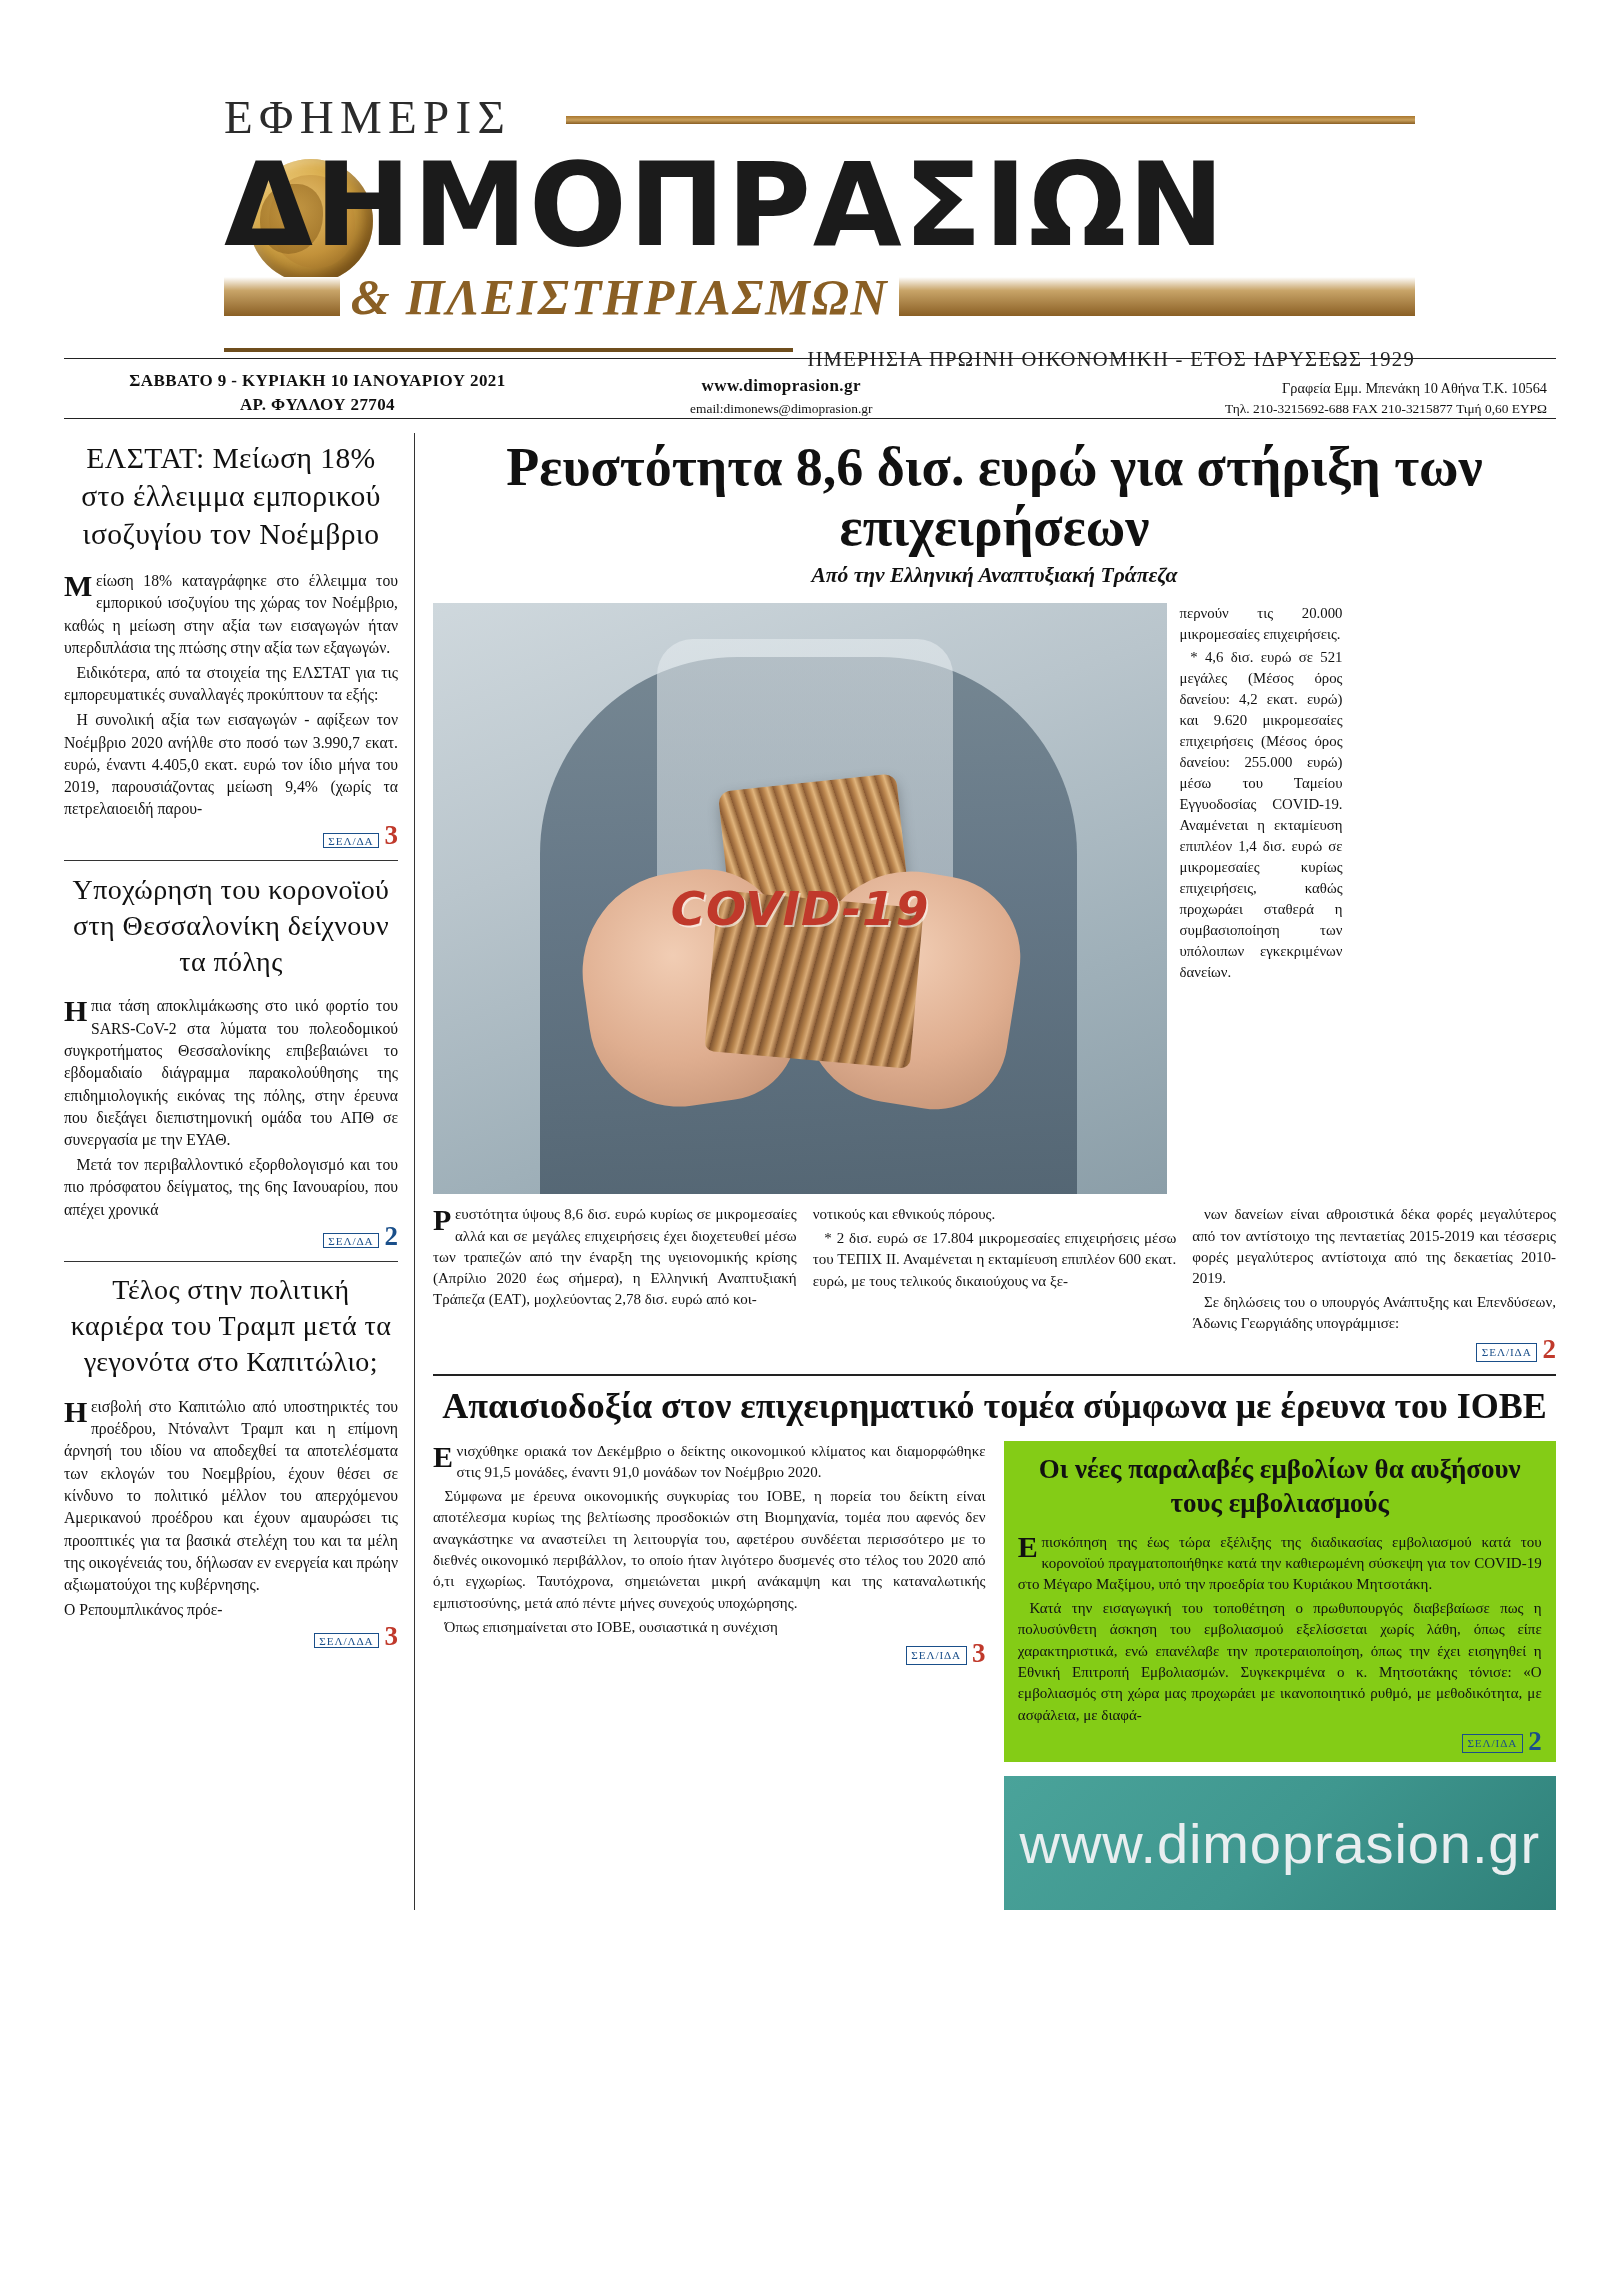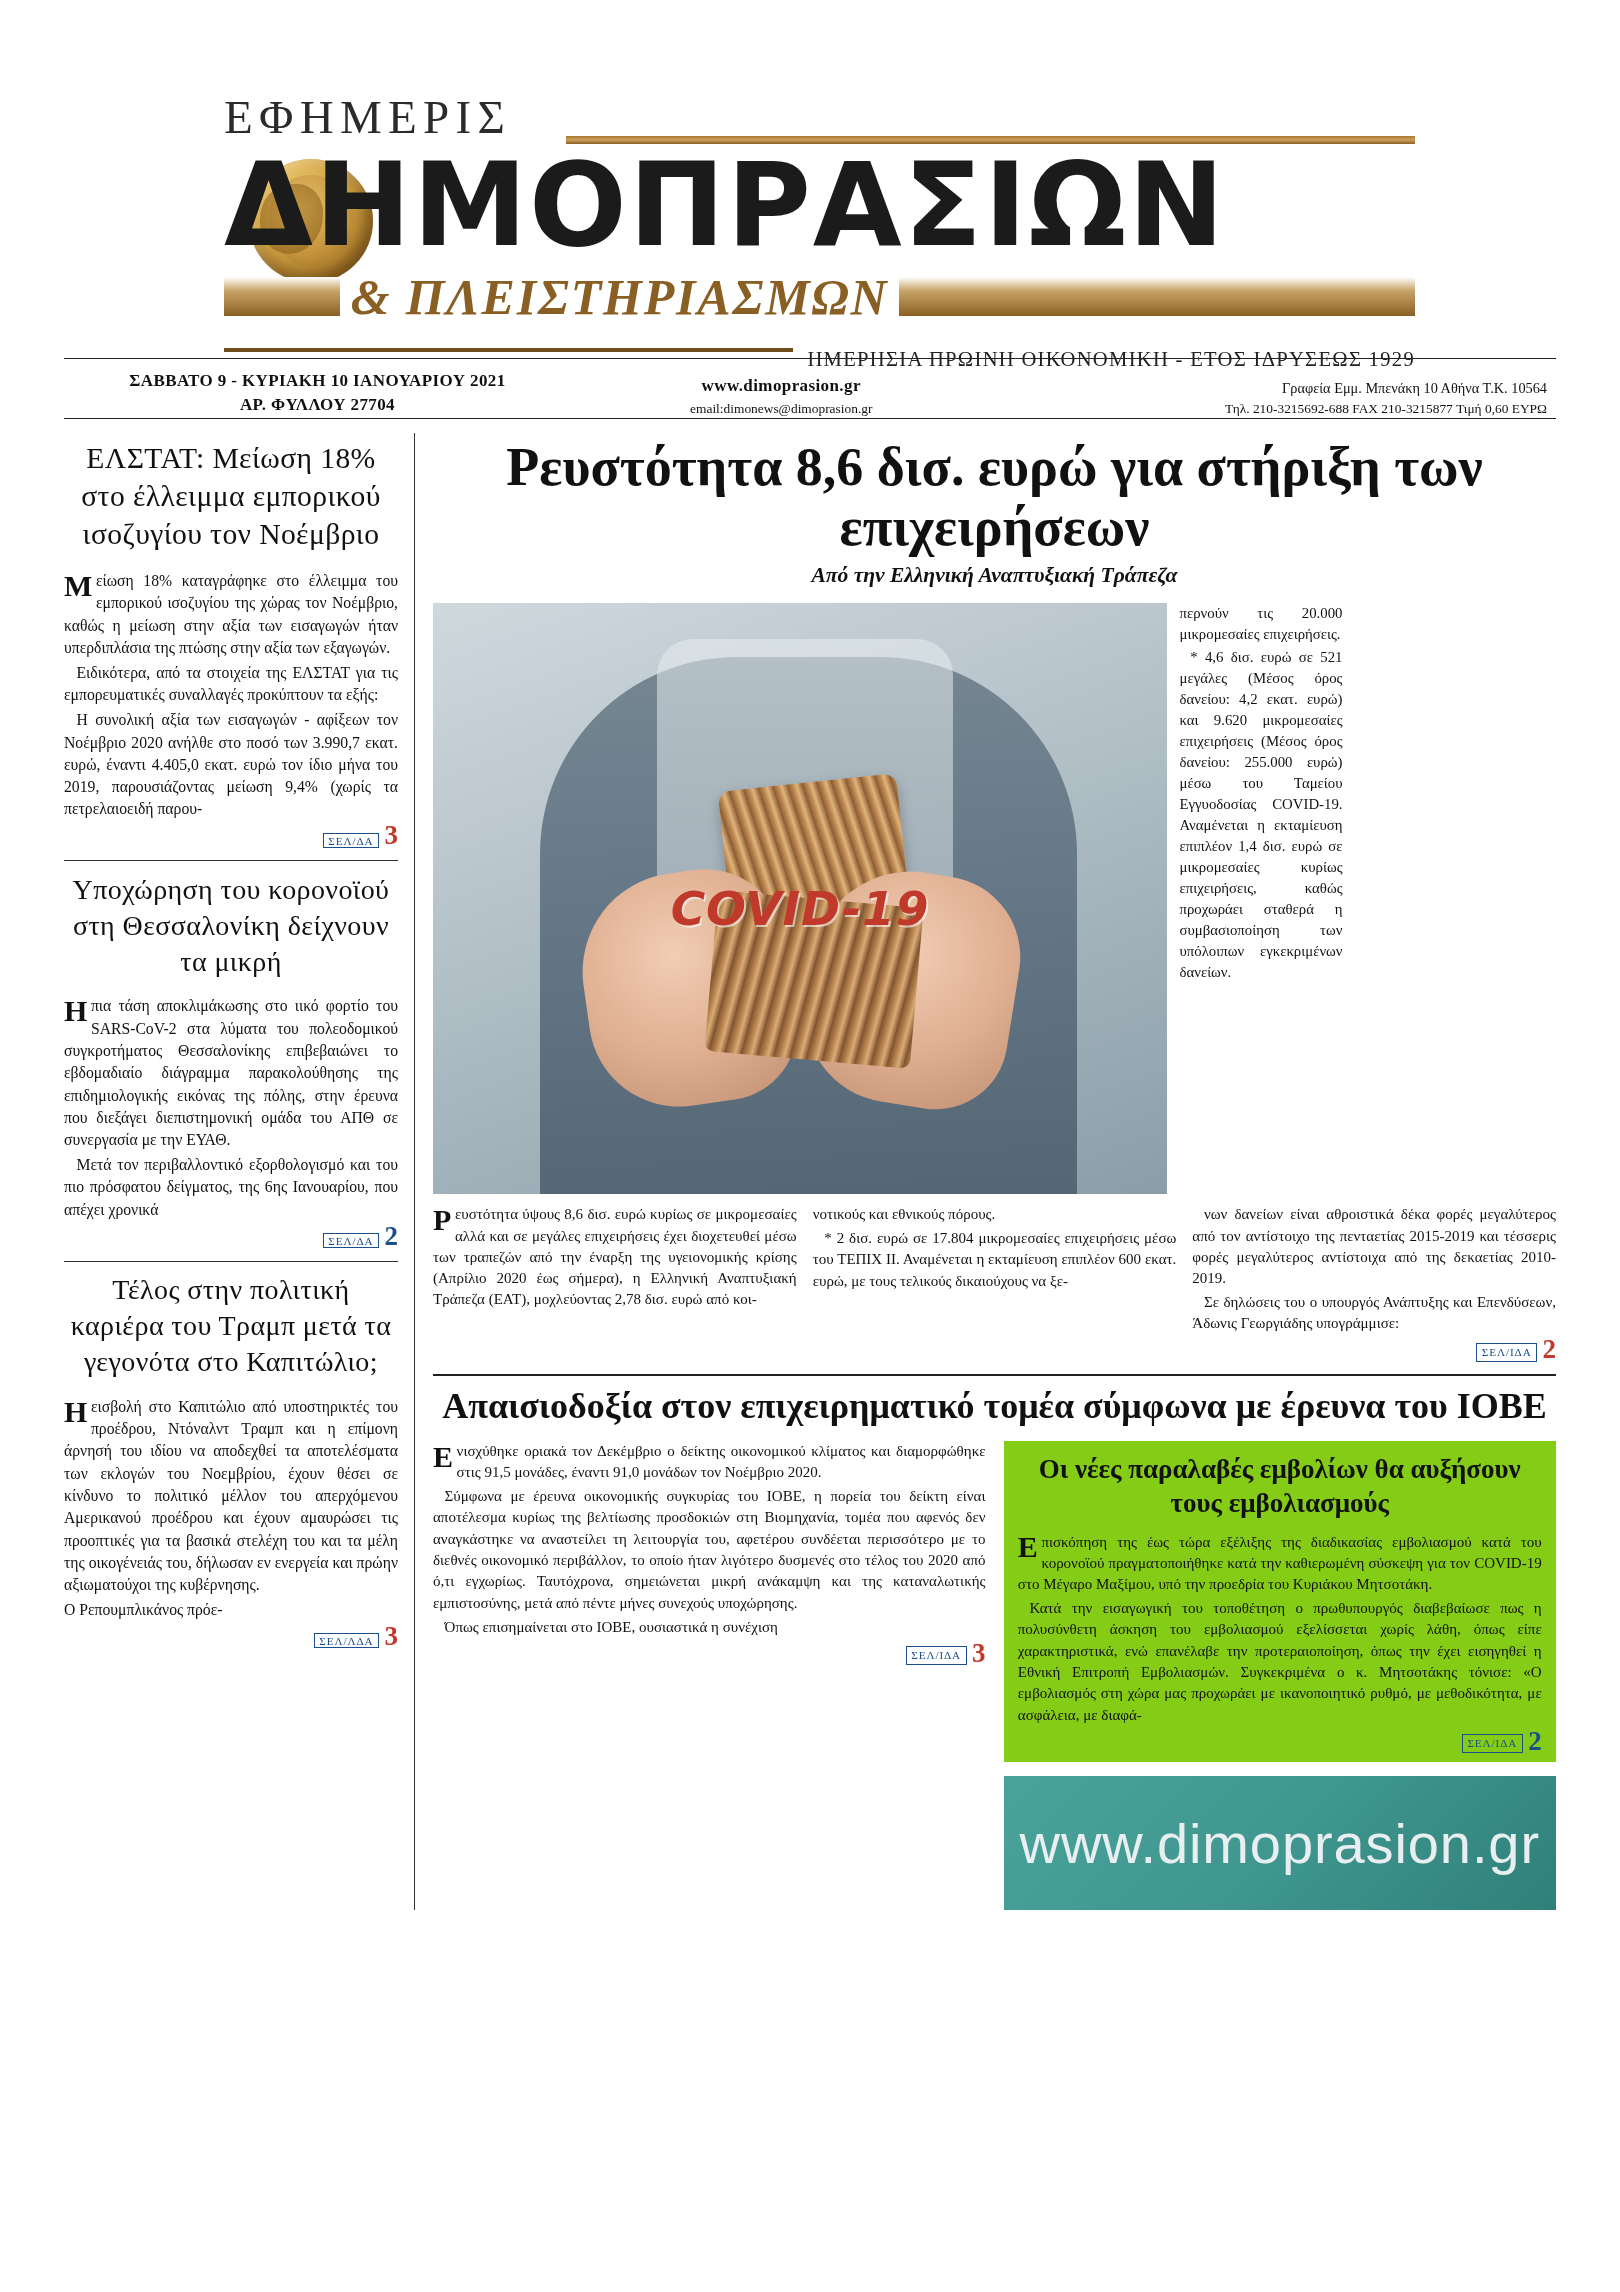--- a/index.html
+++ b/index.html
@@ -30,21 +30,21 @@
     height: 358px;
   }
   .mast-inner {
     position: absolute;
     left: 224px;
     top: 90px;
     width: 1191px;
   }
   .efimeris-row {
     display: flex;
-    align-items: flex-end;
+    align-items: center;
     height: 54px;
     gap: 35px;
   }
   .efimeris-word {
     font-family: "Liberation Serif", serif;
     font-size: 47px;
     letter-spacing: 6.3px;
     color: #2b2b2b;
     font-weight: 400;
     white-space: nowrap;
@@ -470,21 +470,21 @@
         </div>
         <div class="cont-line">
           <span class="badge-sel">ΣΕΛ/ΔΑ</span>
           <span class="pagenum">3</span>
         </div>
       </div>
 
       <hr class="hr-sep">
 
       <div>
-        <div class="lead-head small">Υποχώρηση του κορονοϊού στη Θεσσαλονίκη δείχνουν τα μικρή</div>
+        <div class="lead-head small">Υποχώρηση του κορονοϊού στη Θεσσαλονίκη δείχνουν τα πόλης</div>
         <div class="body-text">
           <p class="first"><span class="dropcap">Η</span><span>πια τάση αποκλιμάκωσης στο ιικό φορτίο του SARS-CoV-2 στα λύματα του πολεοδομικού συγκροτήματος Θεσσαλονίκης επιβεβαιώνει το εβδομαδιαίο διάγραμμα παρακολούθησης της επιδημιολογικής εικόνας της πόλης, στην έρευνα που διεξάγει διεπιστημονική ομάδα του ΑΠΘ σε συνεργασία με την ΕΥΑΘ.</span></p>
           <p>Μετά τον περιβαλλοντικό εξορθολογισμό και του πιο πρόσφατου δείγματος, της 6ης Ιανουαρίου, που απέχει χρονικά</p>
         </div>
         <div class="cont-line">
           <span class="badge-sel">ΣΕΛ/ΔΑ</span>
           <span class="pagenum blue">2</span>
         </div>
       </div>
 

